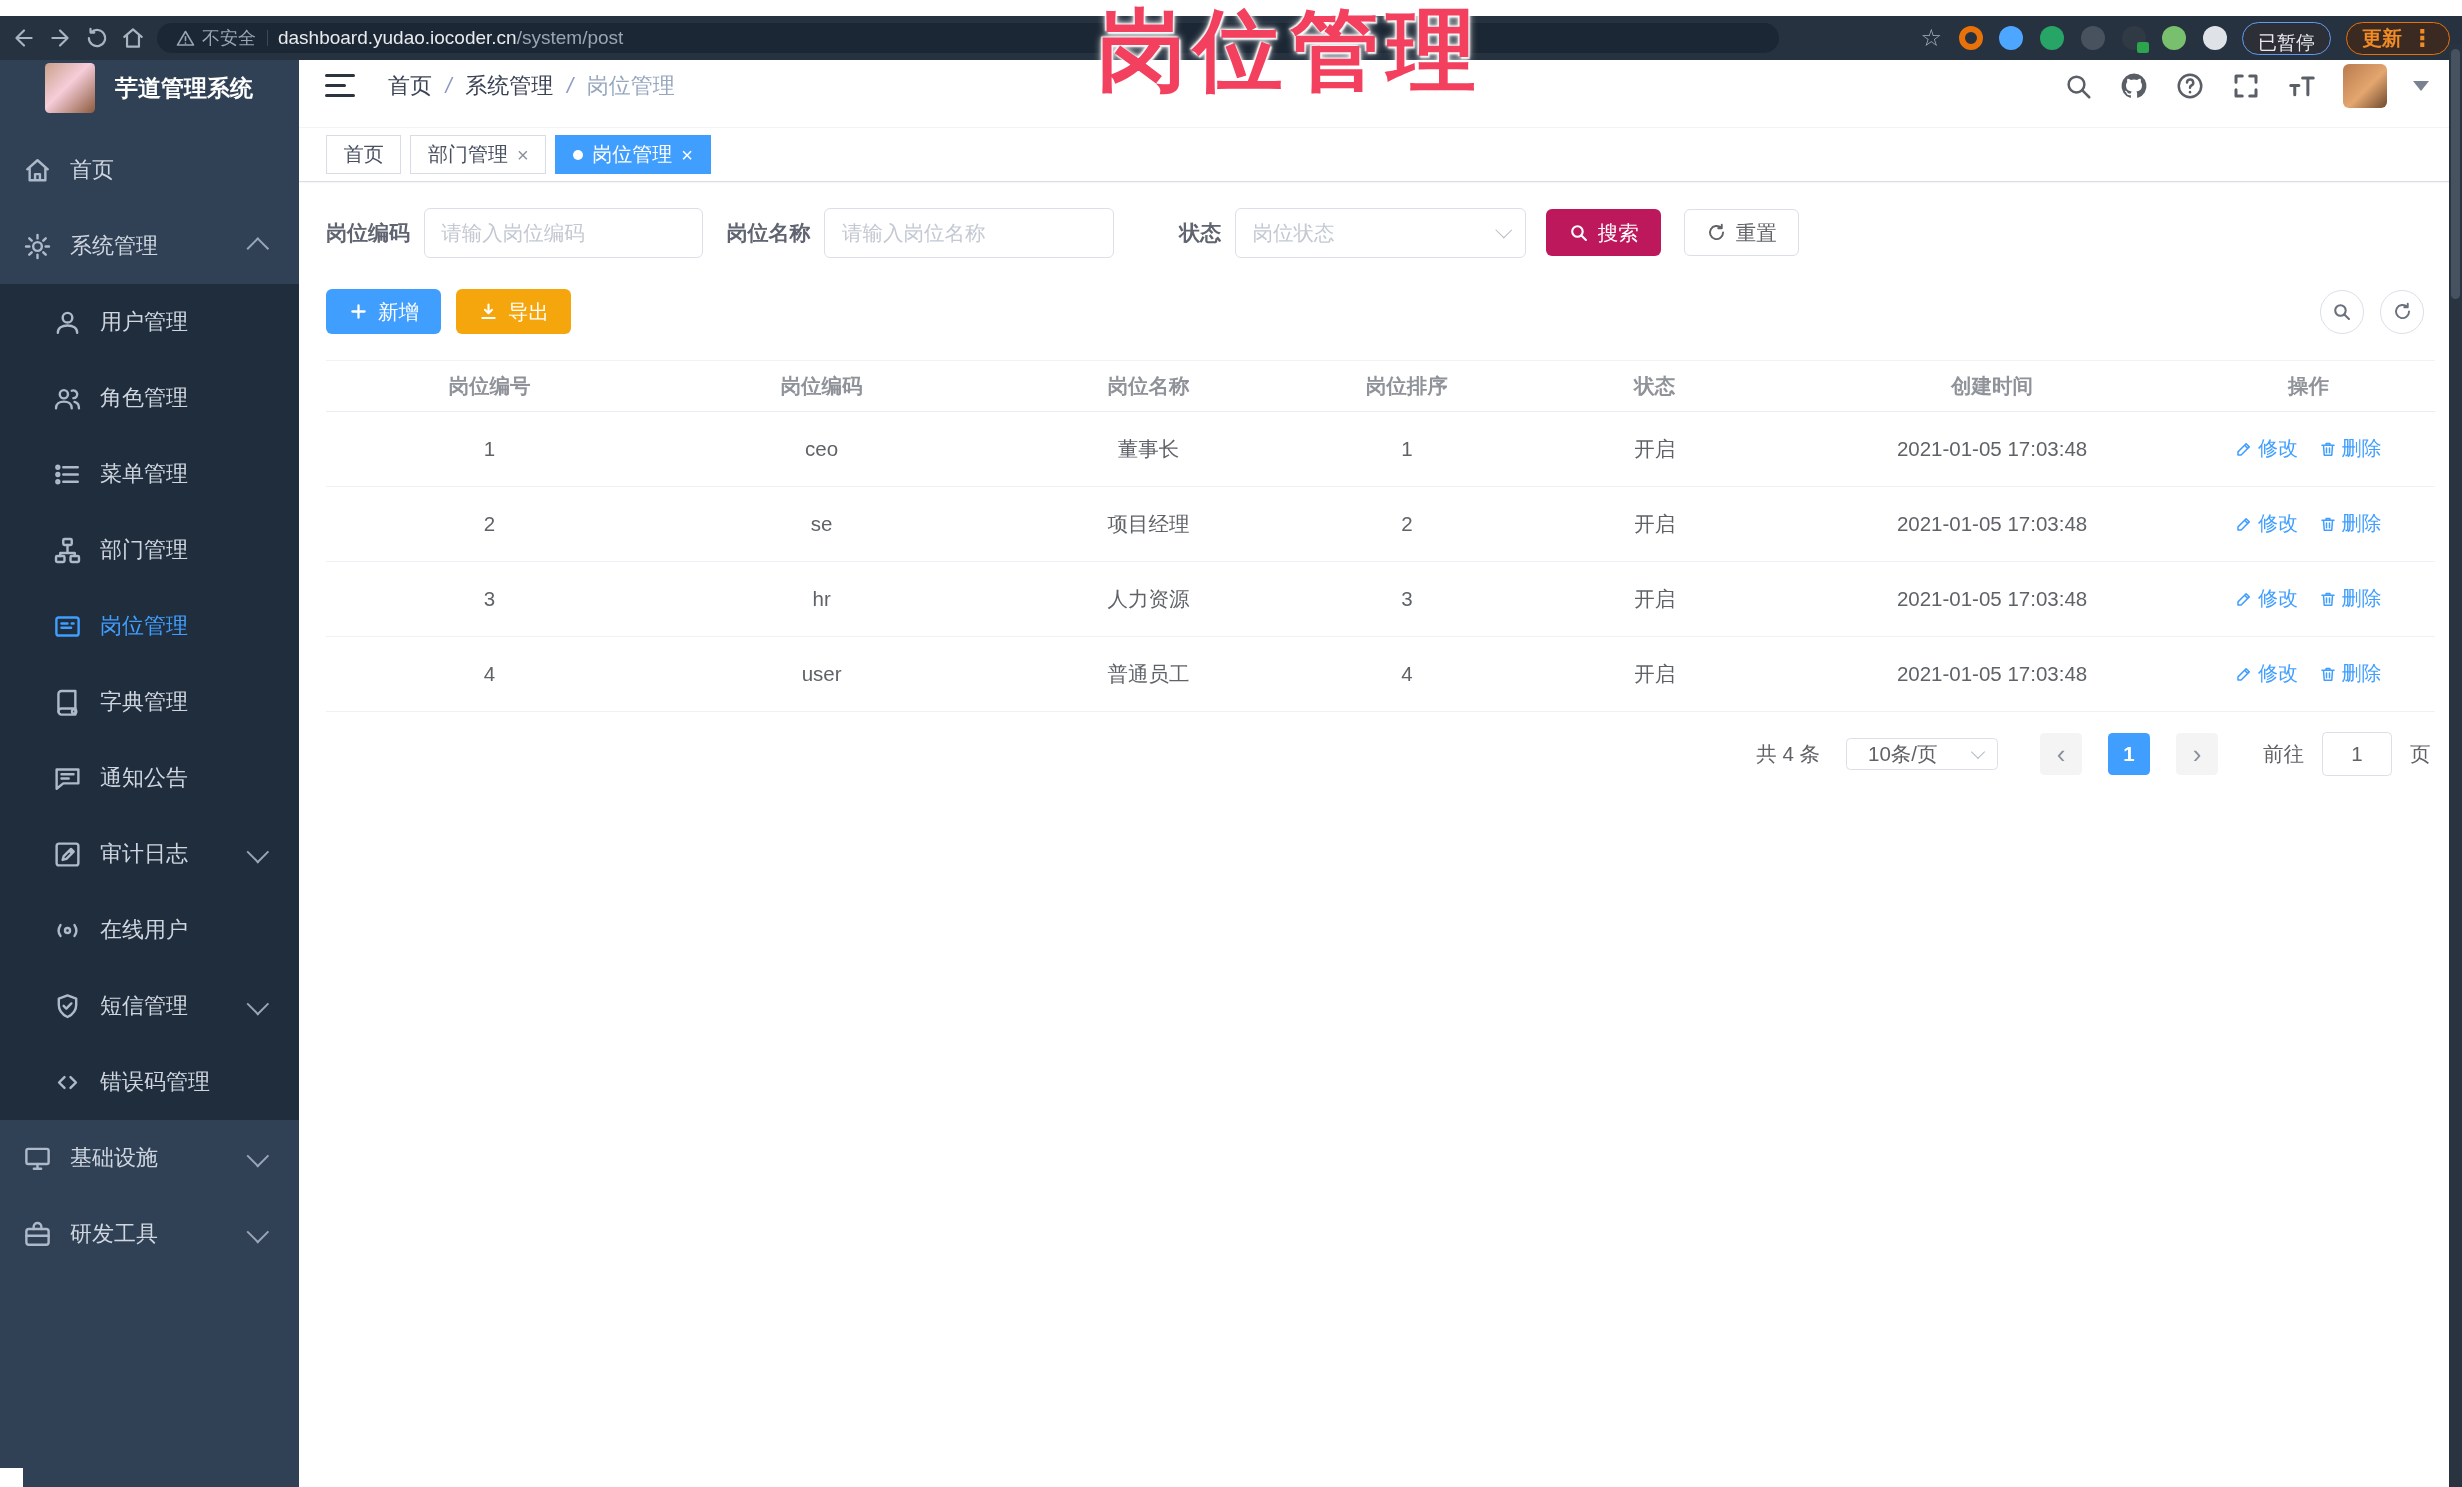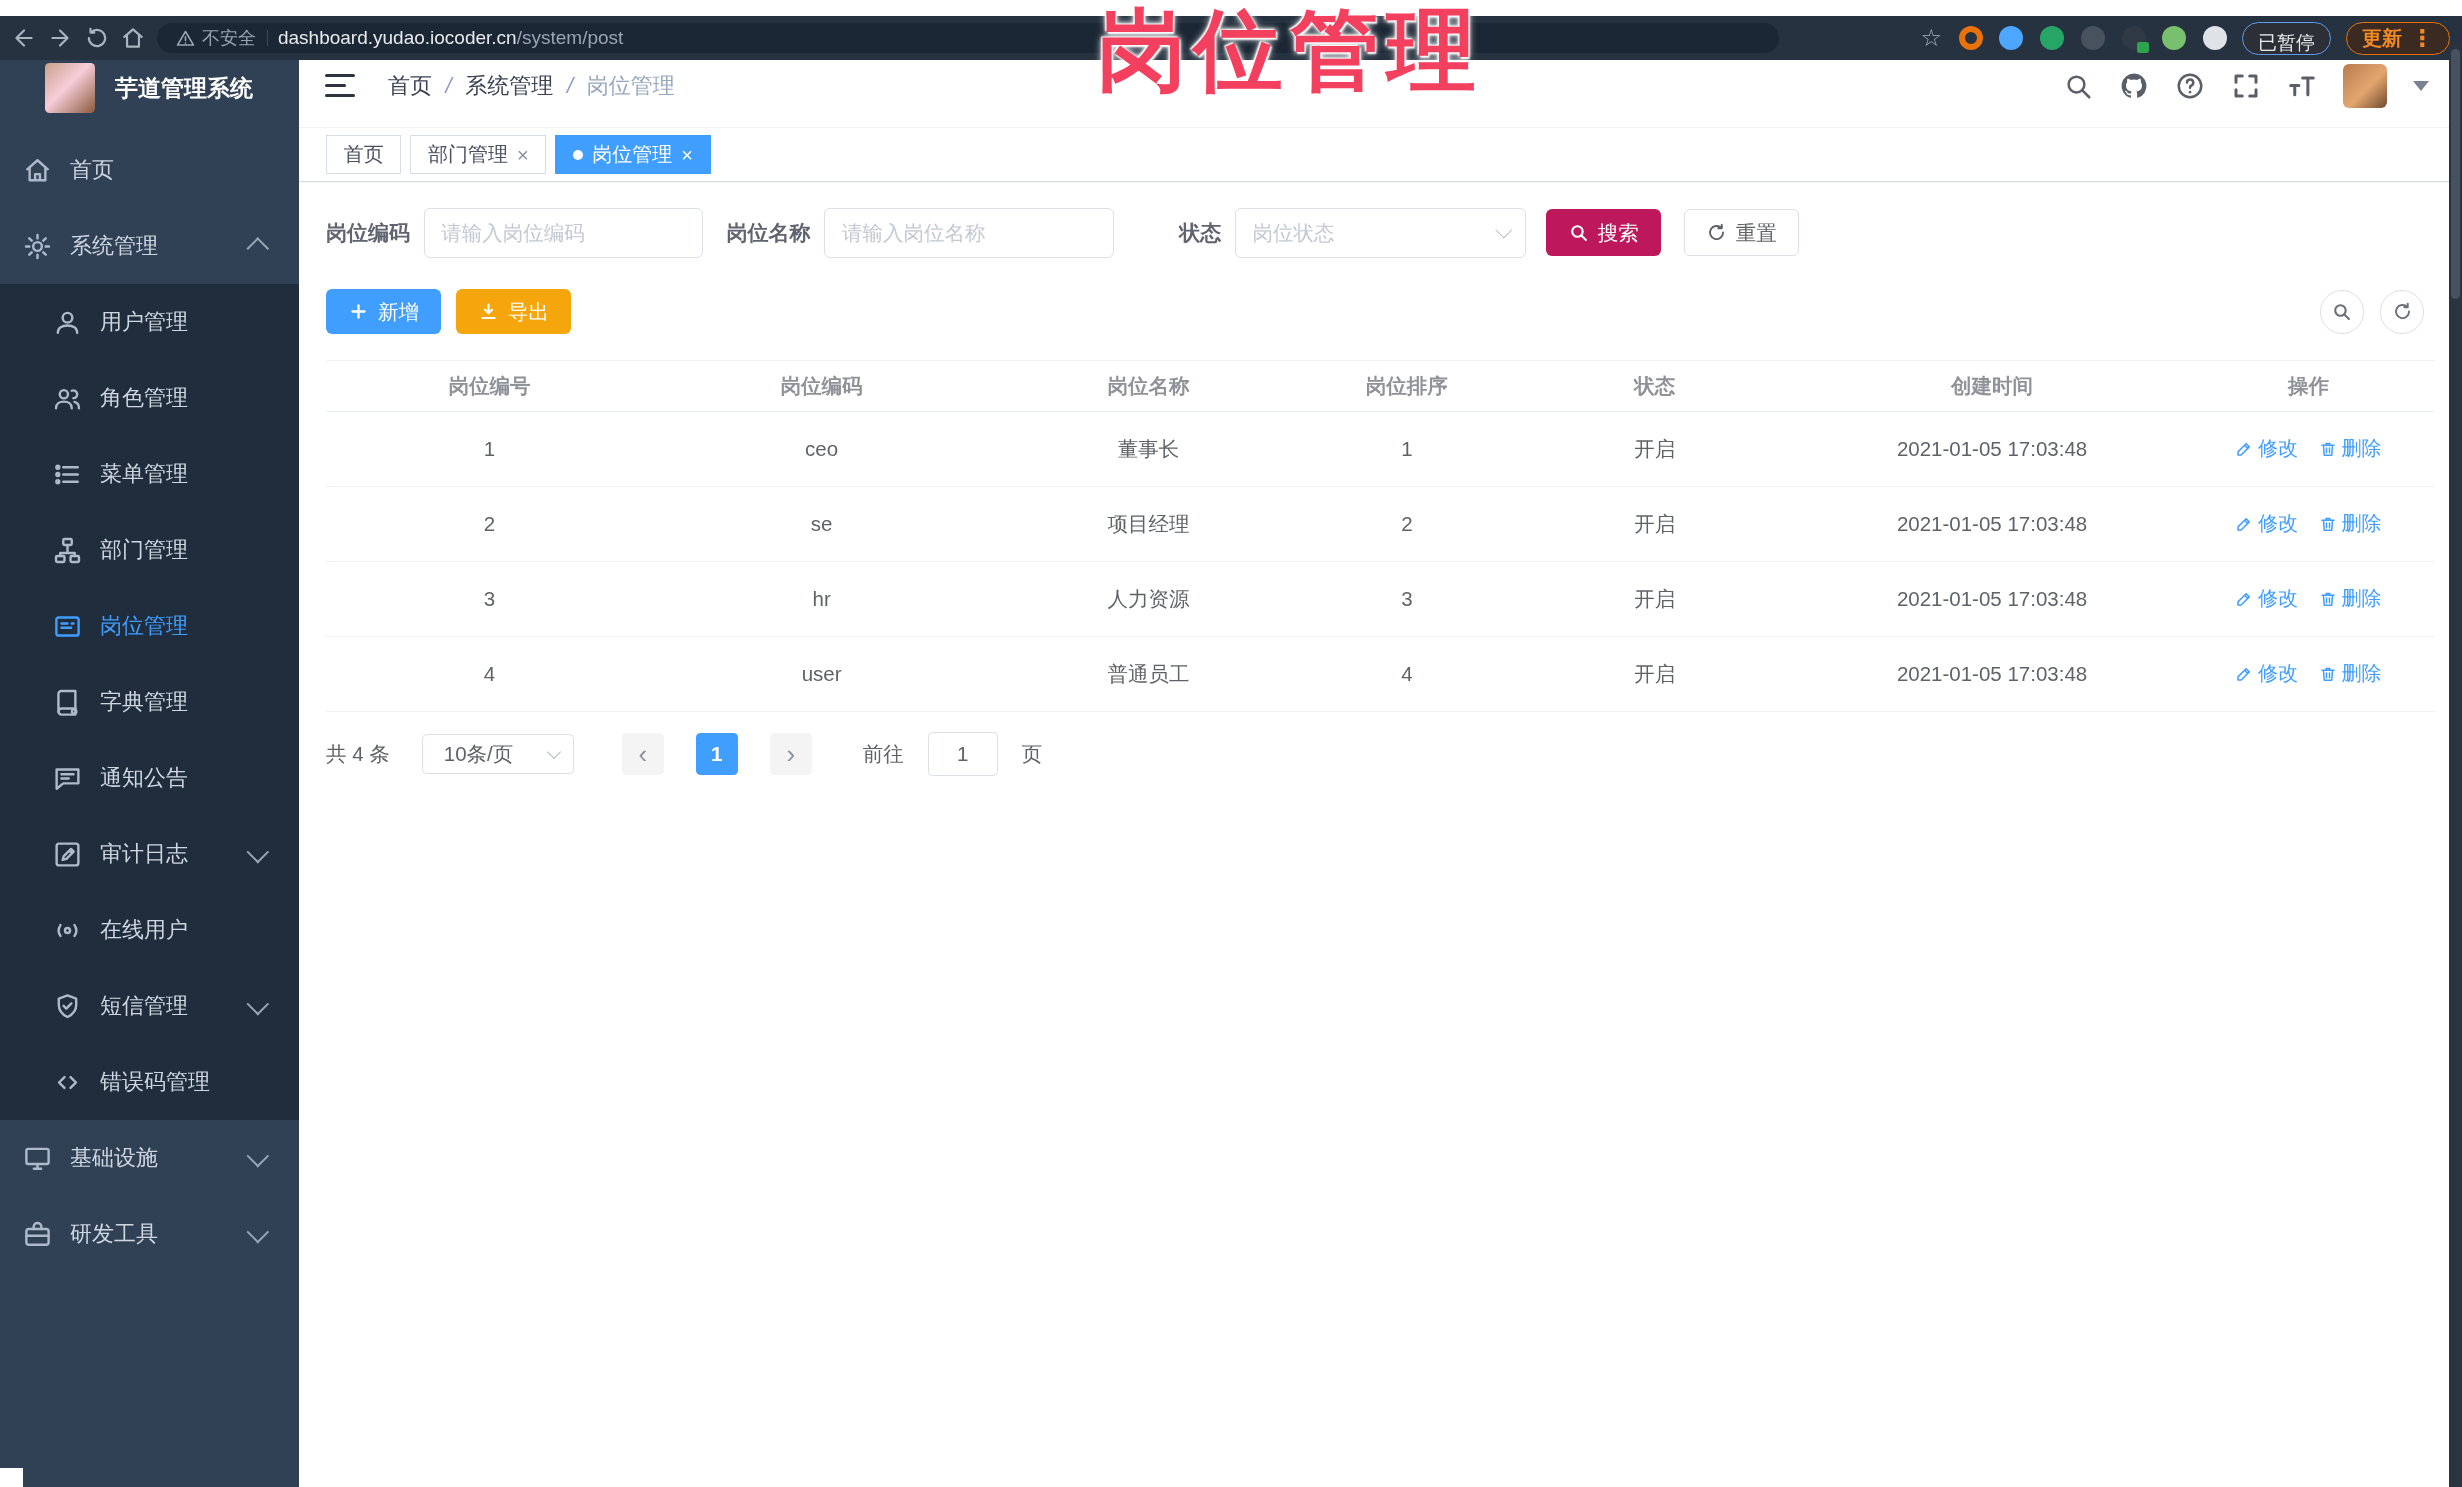--- a/index.html
+++ b/index.html
@@ -115,23 +115,23 @@
   .td:nth-child(3){width:15%;}
   .td:nth-child(4){width:9.5%;}
   .td:nth-child(5){width:14%;}
   .td:nth-child(6){width:18%;}
   .td:nth-child(7){width:12%;}
   .op-link{color:#409eff;cursor:pointer;display:inline-flex;align-items:center;gap:4.5px;font-size:20px;text-decoration:none;}
   .op-link .ic{width:18px;height:18px;}
   .op-link + .op-link{margin-left:21px;}
 
   
-  .pagination{margin-top:20px;display:flex;align-items:center;gap:12px;font-size:20.5px;color:#606266;}
+  .pagination{margin-top:20px;display:flex;align-items:center;justify-content:flex-end;gap:6px;font-size:20.5px;color:#606266;}
   .pg-total{margin-right:20px;}
-  .pg-size{position:relative;width:152px;height:40px;border:0.8px solid #dcdfe6;border-radius:4.5px;display:flex;align-items:center;padding-left:21px;box-sizing:border-box;color:#606266;cursor:pointer;background:#fff;}
+  .pg-size{position:relative;width:152px;height:32px;border:0.8px solid #dcdfe6;border-radius:4.5px;display:flex;align-items:center;padding-left:21px;box-sizing:border-box;color:#606266;cursor:pointer;background:#fff;}
   .pg-size .chev{position:absolute;right:13.6px;width:9px;height:9px;border-right:1.9px solid #b4bac4;border-bottom:1.9px solid #b4bac4;transform:rotate(45deg);margin-top:-3.8px;}
   .pg-btn{width:42px;height:42px;border-radius:4.5px;background:#f4f4f5;color:#8a919d;display:flex;align-items:center;justify-content:center;font-size:26px;cursor:pointer;}
   .pg-prev{margin-left:36px;}
   .pg-page{width:42px;height:42px;border-radius:4.5px;background:#409eff;color:#fff;display:flex;align-items:center;justify-content:center;font-size:20.5px;font-weight:700;margin:0 20px;cursor:pointer;}
   .pg-goto{margin-left:39px;margin-right:12px;}
   .pg-input{width:70px;height:44px;border:0.8px solid #dcdfe6;border-radius:4.5px;text-align:center;font-size:20.5px;color:#606266;box-sizing:border-box;outline:none;font-family:inherit;}
   .pg-unit{margin-left:12px;margin-right:4.5px;}
 
   
   .annotation{

